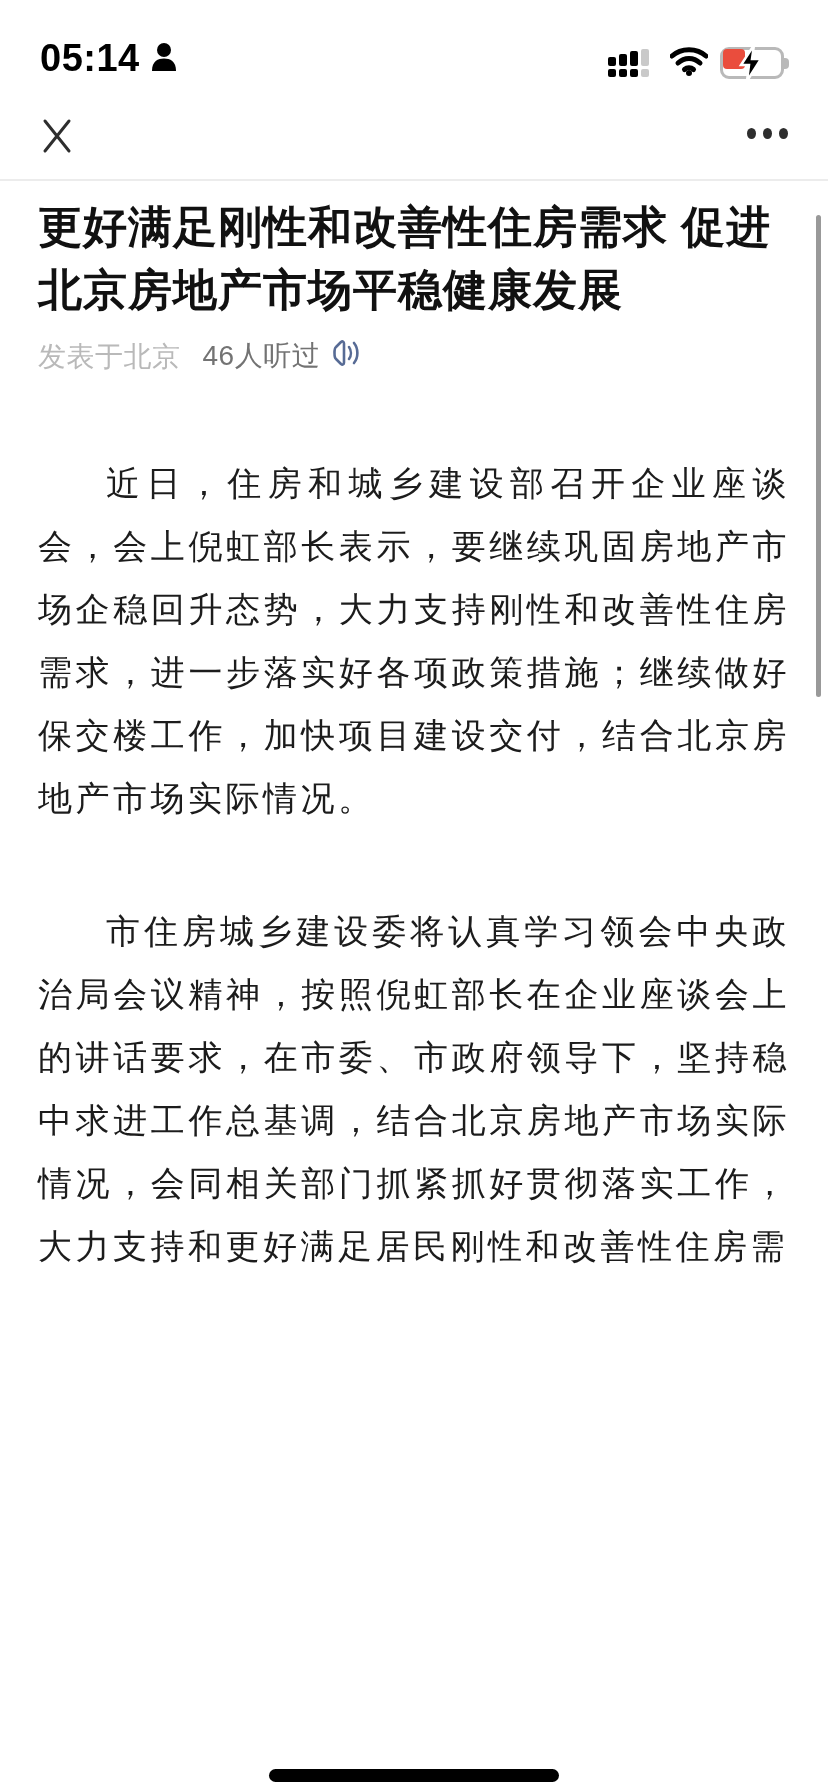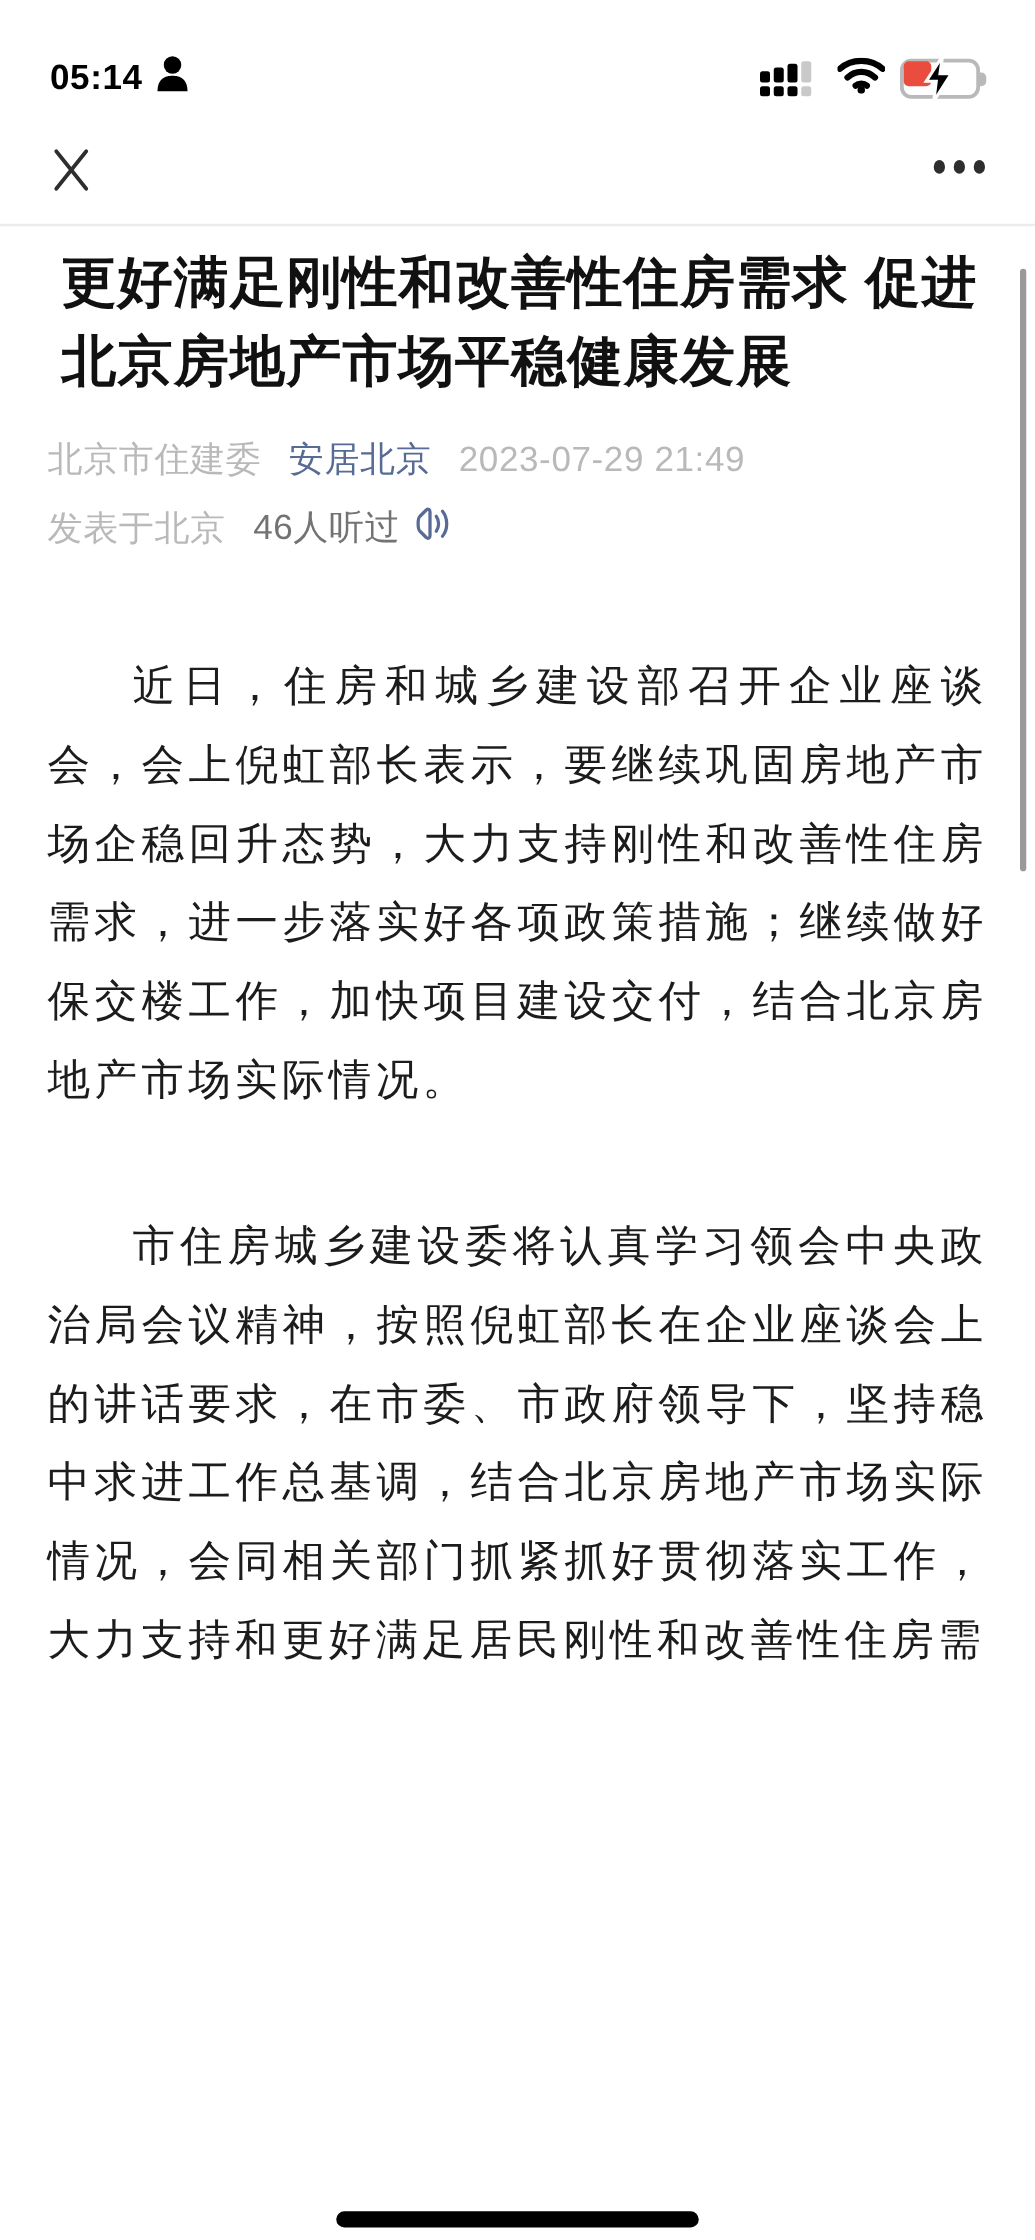--- a/index.html
+++ b/index.html
@@ -13,21 +13,21 @@
     -webkit-font-smoothing: antialiased;
   }
 
   
   .status-bar {
     height: 88px;
     display: flex; align-items: flex-end; justify-content: space-between;
     padding: 0 36px 8px 40px;
   }
   .sb-left { display: flex; align-items: center; gap: 10px; }
-  .sb-time { font-size: 28px; font-weight: 700; color: #000; letter-spacing: 0.5px; }
+  .sb-time { font-size: 38px; font-weight: 700; color: #000; letter-spacing: 0.5px; }
   .sb-right { display: flex; align-items: center; gap: 12px; }
 
   
   .cellular { display: flex; flex-direction: column; gap: 3px; width: 50px; }
   .cell-bars { display: flex; align-items: flex-end; gap: 3px; height: 17px; }
   .cell-bars i { display: block; width: 8px; border-radius: 2px; background: #000; }
   .cell-bars i:nth-child(1) { height: 9px; }
   .cell-bars i:nth-child(2) { height: 12px; }
   .cell-bars i:nth-child(3) { height: 15px; }
   .cell-bars i:nth-child(4) { height: 17px; background: #c9c9c9; }
@@ -58,21 +58,21 @@
     padding: 0 40px;
     border-bottom: 2px solid #ececec;
   }
   .close-btn { width: 36px; height: 44px; cursor: pointer; display: flex; align-items: center; }
   .more-btn { display: flex; gap: 7px; cursor: pointer; padding: 10px 0; }
   .more-btn i { display: block; width: 9px; height: 11px; border-radius: 50%; background: #2e2e2e; }
 
   
   .article { padding: 0 38px; }
   .article-title {
-    margin: 14px 0 0 11px;
+    margin: 14px 0 0 0;
     font-size: 44px; line-height: 63px; font-weight: 700;
     color: #111111; letter-spacing: 1px;
   }
   .meta-row {
     display: flex; align-items: center; gap: 22px;
     font-size: 28px; letter-spacing: 0.5px;
   }
   .meta-row.first { margin-top: 28px; }
   .meta-row.second { margin-top: 16px; }
   .meta-gray { color: #b9b9b9; }
@@ -161,25 +161,20 @@
   <span class="more-btn">
     <i></i>
       <i></i>
       <i></i>
   </span>
 </nav>
 
 <main class="article">
   <h1 class="article-title">更好满足刚性和改善性住房需求 促进北京房地产市场平稳健康发展</h1>
 
-  <div class="meta-row first">
-    <span class="meta-gray">北京市住建委</span>
-    <span class="meta-link">安居北京</span>
-    <span class="meta-gray">2023-07-29 21:49</span>
-  </div>
 
   <div class="meta-row second">
     <span class="meta-gray">发表于北京</span>
     <span class="listen-wrap">
       <span>46人听过</span>
       <span>
         <svg width="34" height="32" viewBox="0 0 34 32">
           <path d="M10 10 L15 5 C16.5 3.8 18 4.5 18 6.5 L18 25.5 C18 27.5 16.5 28.2 15 27 L10 22 C8 20.5 8 11.5 10 10 Z" fill="none" stroke="#576b95" stroke-width="2.6" stroke-linejoin="round"></path>
           <path d="M23 10 C25.5 13.5 25.5 18.5 23 22" fill="none" stroke="#576b95" stroke-width="2.6" stroke-linecap="round"></path>
           <path d="M28 6 C32.5 11.5 32.5 20.5 28 26" fill="none" stroke="#576b95" stroke-width="2.6" stroke-linecap="round"></path>

